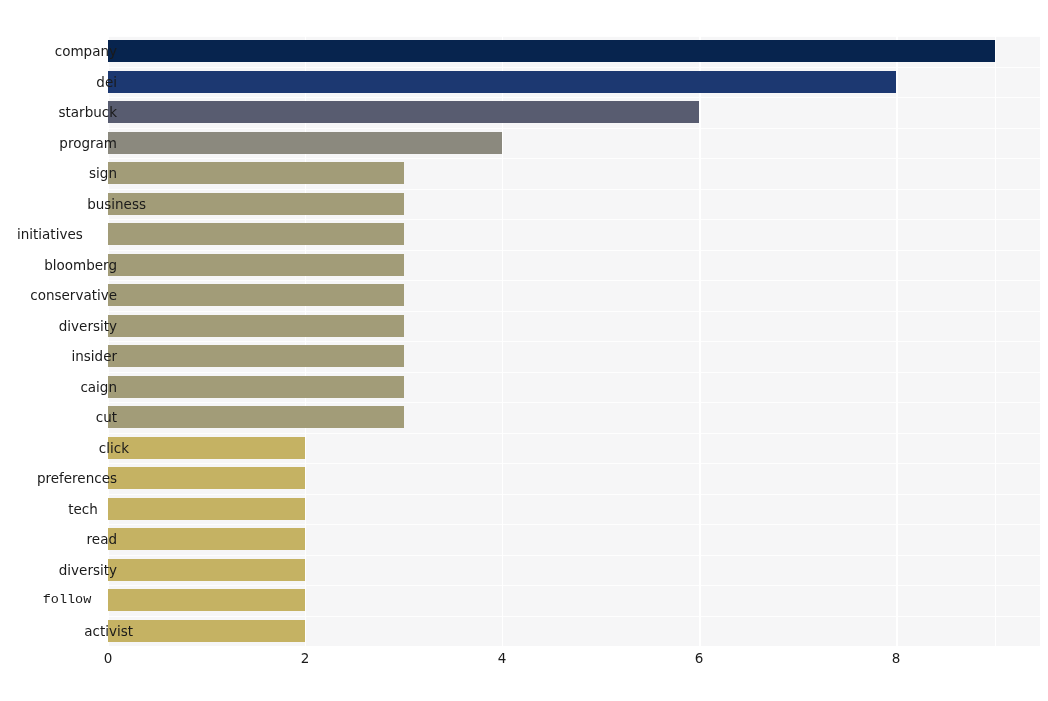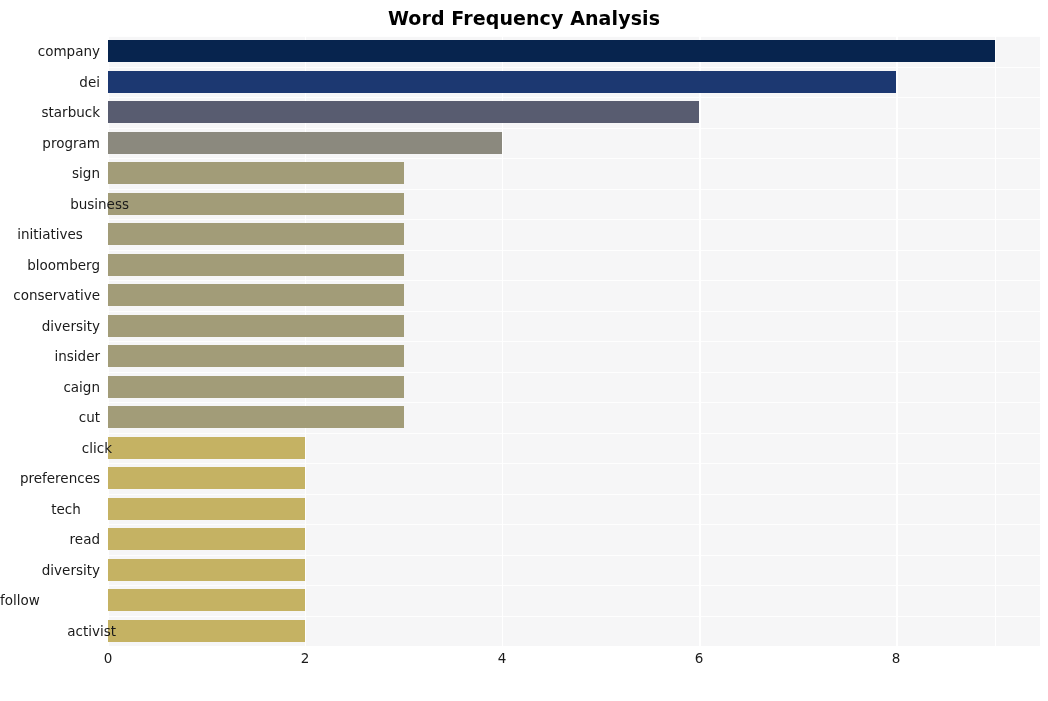--- a/index.html
+++ b/index.html
@@ -61,20 +61,21 @@
   }
   .ytick-label {
     position: absolute;
     right: 1052px;
     text-align: right;
     font-size: 13.5px;
     color: #1a1a1a;
     white-space: nowrap;
     line-height: 22px;
     height: 22px;
+    padding-left: 17px;
   }
   #ylabels-layer {
     position: absolute;
     left: 0;
     top: 36px;
     width: 1048px;
     height: 610px;
   }
   #ylabels-layer .ytick-label {
     right: auto;
@@ -105,21 +106,20 @@
     text-align: center;
     font-size: 13.5px;
     color: #1a1a1a;
   }
 </style>
 </head>
 <body>
 
 <div id="figure">
 
-  <div id="chart-title">Word Frequency Analysis</div>
 
   <div id="plot-area">
     <div id="gridlines-v">
         <div class="gridline-v" style="left: 0px;"></div>
         <div class="gridline-v" style="left: 197.04px;"></div>
         <div class="gridline-v" style="left: 394.08px;"></div>
         <div class="gridline-v" style="left: 591.121px;"></div>
         <div class="gridline-v" style="left: 788.161px;"></div>
         <div class="gridline-v" style="left: 886.681px;"></div>
       </div>
@@ -170,33 +170,33 @@
       </div>
   </div>
 
   <div id="ylabels-layer">
       <div class="ytick-label" style="top: 4.25px; left: 0px; width: 100px; text-align: right;">company</div>
       <div class="ytick-label" style="top: 34.75px; left: 0px; width: 100px; text-align: right;">dei</div>
       <div class="ytick-label" style="top: 65.25px; left: 0px; width: 100px; text-align: right;">starbuck</div>
       <div class="ytick-label" style="top: 95.75px; left: 0px; width: 100px; text-align: right;">program</div>
       <div class="ytick-label" style="top: 126.25px; left: 0px; width: 100px; text-align: right;">sign</div>
       <div class="ytick-label" style="top: 156.75px; left: 0px; width: 100px; text-align: right; margin-left: 29px;">business</div>
-      <div class="ytick-label" style="top: 187.25px; left: 0px; width: 100px; text-align: center;">initiatives</div>
+      <div class="ytick-label" style="top: 187.25px; left: 0px; width: 100px; text-align: left;">initiatives</div>
       <div class="ytick-label" style="top: 217.75px; left: 0px; width: 100px; ">bloomberg</div>
       <div class="ytick-label" style="top: 248.25px; left: 0px; width: 100px; text-align: right;">conservative</div>
       <div class="ytick-label" style="top: 278.75px; left: 0px; width: 100px; text-align: right;">diversity</div>
       <div class="ytick-label" style="top: 309.25px; left: 0px; width: 100px; text-align: right;">insider</div>
       <div class="ytick-label" style="top: 339.75px; left: 0px; width: 100px; text-align: right;">caign</div>
       <div class="ytick-label" style="top: 370.25px; left: 0px; width: 100px; text-align: right;">cut</div>
       <div class="ytick-label" style="top: 400.75px; left: 0px; width: 100px; text-align: right; margin-left: 12px;">click</div>
       <div class="ytick-label" style="top: 431.25px; left: 0px; width: 100px; text-align: right;">preferences</div>
       <div class="ytick-label" style="top: 461.75px; left: 16px; width: 100px; text-align: center;">tech</div>
       <div class="ytick-label" style="top: 492.25px; left: 0px; width: 100px; text-align: right;">read</div>
       <div class="ytick-label" style="top: 522.75px; left: 0px; width: 100px; text-align: right;">diversity</div>
-      <div class="ytick-label" style="top: 553.25px; left: 0px; width: 100px; text-align: left;">follow</div>
+      <div class="ytick-label" style="top: 553.25px; left: 0px; width: 100px; text-align: center; font-family: Liberation Mono, monospace;">follow</div>
       <div class="ytick-label" style="top: 583.75px; left: 16px; width: 100px; text-align: right;">activist</div>
     </div>
 
   <div id="xticks-layer">
       <div class="xtick-label" style="left: 108px;">0</div>
       <div class="xtick-label" style="left: 305.04px;">2</div>
       <div class="xtick-label" style="left: 502.08px;">4</div>
       <div class="xtick-label" style="left: 699.121px;">6</div>
       <div class="xtick-label" style="left: 896.161px;">8</div>
     </div>

